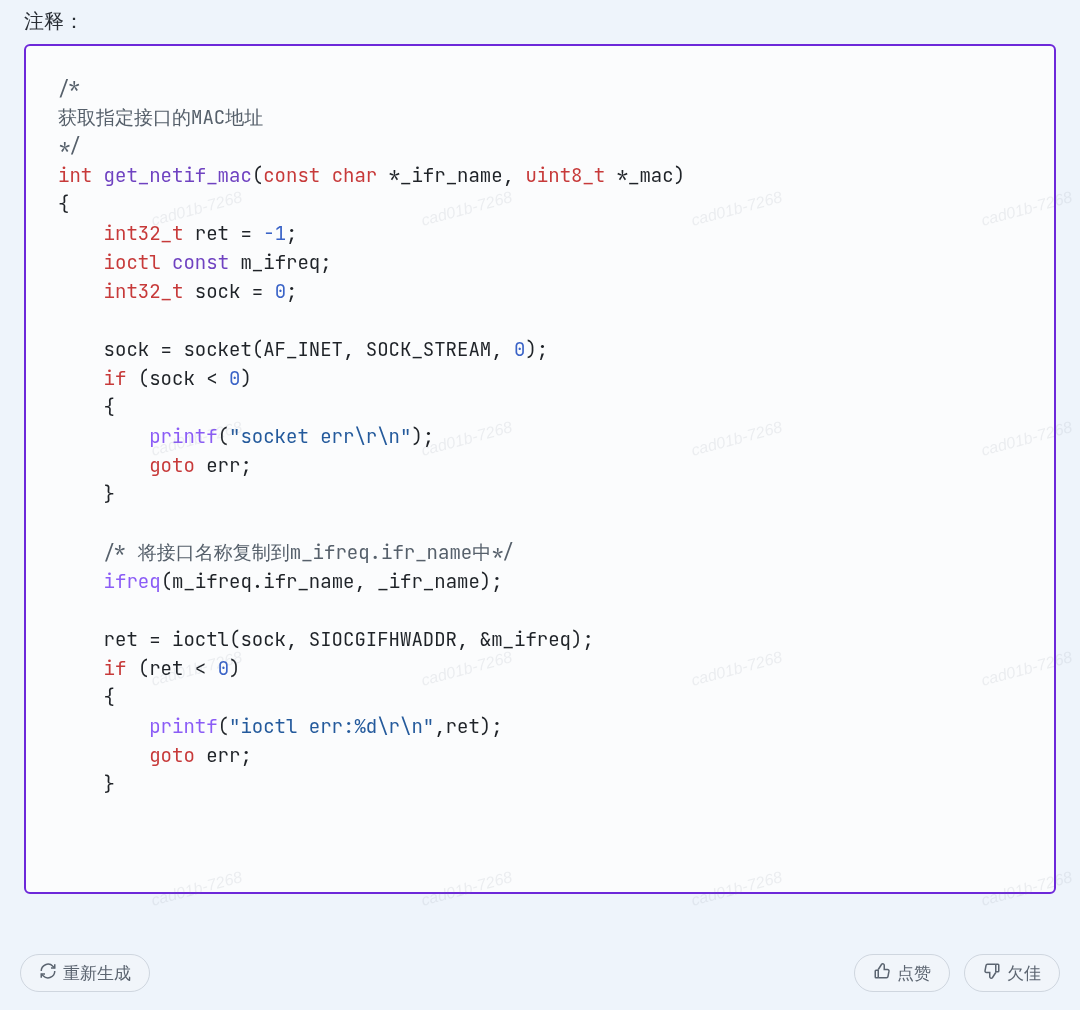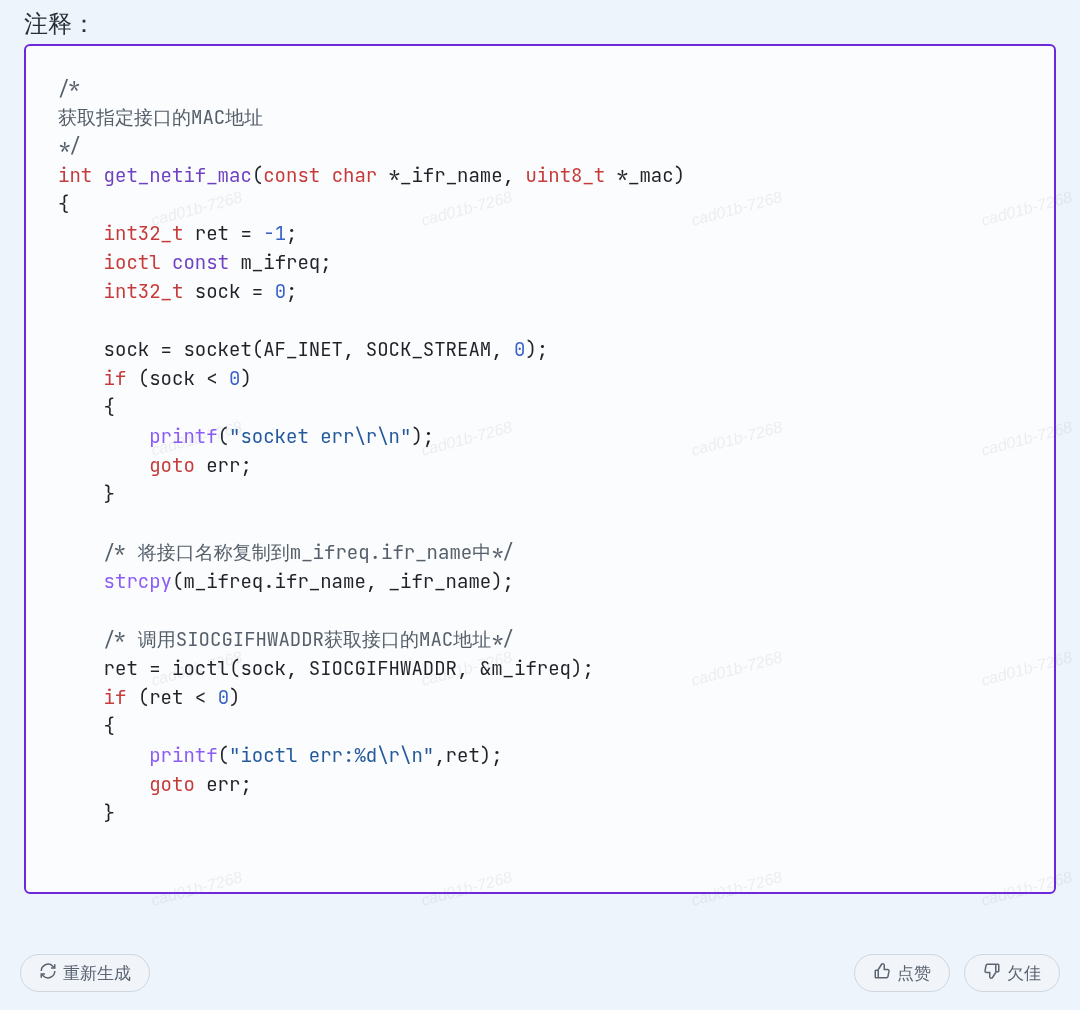--- a/index.html
+++ b/index.html
@@ -19,21 +19,21 @@
     position: absolute;
     color: rgba(120,130,145,0.12);
     font-size: 16px;
     transform: rotate(-15deg);
     white-space: nowrap;
     font-style: italic;
   }
   .heading {
     position: absolute;
     left: 24px; top: 8px;
-    font-size: 24px;
+    font-size: 20px;
     color: #2a2f36;
   }
   .code-card {
     position: absolute;
     left: 24px; top: 44px;
     width: 1032px;
     height: 850px;
     background: #fbfcfd;
     border: 2px solid #6d28d9;
     border-radius: 6px;
@@ -97,23 +97,22 @@
     <span class="tok-kw">int32_t</span> sock = <span class="tok-num">0</span>;
 
     sock = socket(AF_INET, SOCK_STREAM, <span class="tok-num">0</span>);
     <span class="tok-kw">if</span> (sock &lt; <span class="tok-num">0</span>)
     {
         <span class="tok-call">printf</span>(<span class="tok-str">"socket err\r\n"</span>);
         <span class="tok-kw">goto</span> err;
     }
 
     <span class="tok-cmt">/* 将接口名称复制到m_ifreq.ifr_name中*/</span>
-    <span class="tok-call">strcpy</span>(m_ifreq.ifr_name, _ifr_name);
+    <span class="tok-call">ifreq</span>(m_ifreq.ifr_name, _ifr_name);
 
-    <span class="tok-cmt">/* 调用SIOCGIFHWADDR获取接口的MAC地址*/</span>
     ret = ioctl(sock, SIOCGIFHWADDR, &amp;m_ifreq);
     <span class="tok-kw">if</span> (ret &lt; <span class="tok-num">0</span>)
     {
         <span class="tok-call">printf</span>(<span class="tok-str">"ioctl err:%d\r\n"</span>,ret);
         <span class="tok-kw">goto</span> err;
     }
 </pre>
 </div>
 
 <div class="action-bar">

